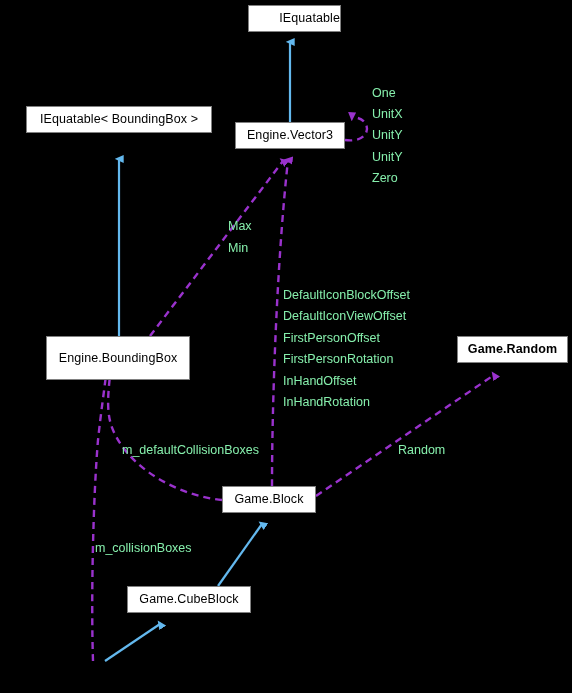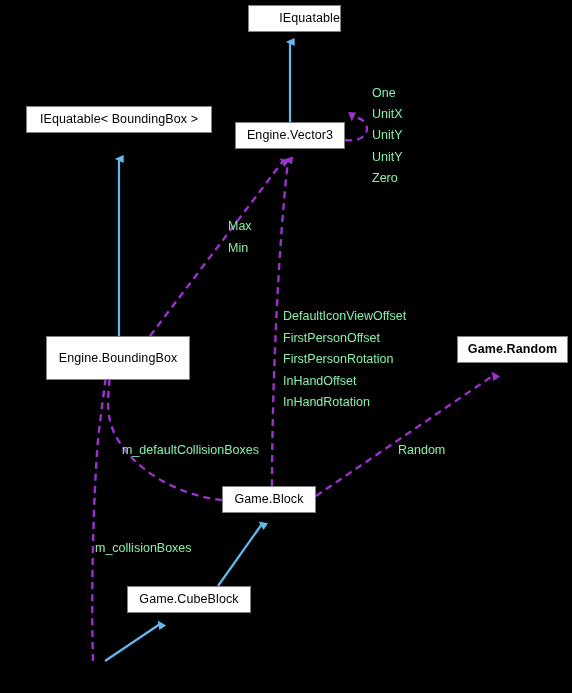--- a/index.html
+++ b/index.html
@@ -137,20 +137,21 @@
 
   <div class="edge-label" style="left:372px; top:87px;">One</div>
   <div class="edge-label" style="left:372px; top:108px;">UnitX</div>
   <div class="edge-label" style="left:372px; top:129px;">UnitY</div>
   <div class="edge-label" style="left:372px; top:151px;">UnitY</div>
   <div class="edge-label" style="left:372px; top:172px;">Zero</div>
 
   <div class="edge-label" style="left:228px; top:220px;">Max</div>
   <div class="edge-label" style="left:228px; top:242px;">Min</div>
 
+  <div class="edge-label" style="left:283px; top:289px;">DefaultIconBlockOffset</div>
   <div class="edge-label" style="left:283px; top:310px;">DefaultIconViewOffset</div>
   <div class="edge-label" style="left:283px; top:332px;">FirstPersonOffset</div>
   <div class="edge-label" style="left:283px; top:353px;">FirstPersonRotation</div>
   <div class="edge-label" style="left:283px; top:375px;">InHandOffset</div>
   <div class="edge-label" style="left:283px; top:396px;">InHandRotation</div>
 
   <div class="edge-label" style="left:122px; top:444px;">m_defaultCollisionBoxes</div>
   <div class="edge-label" style="left:398px; top:444px;">Random</div>
   <div class="edge-label" style="left:95px; top:542px;">m_collisionBoxes</div>
 

